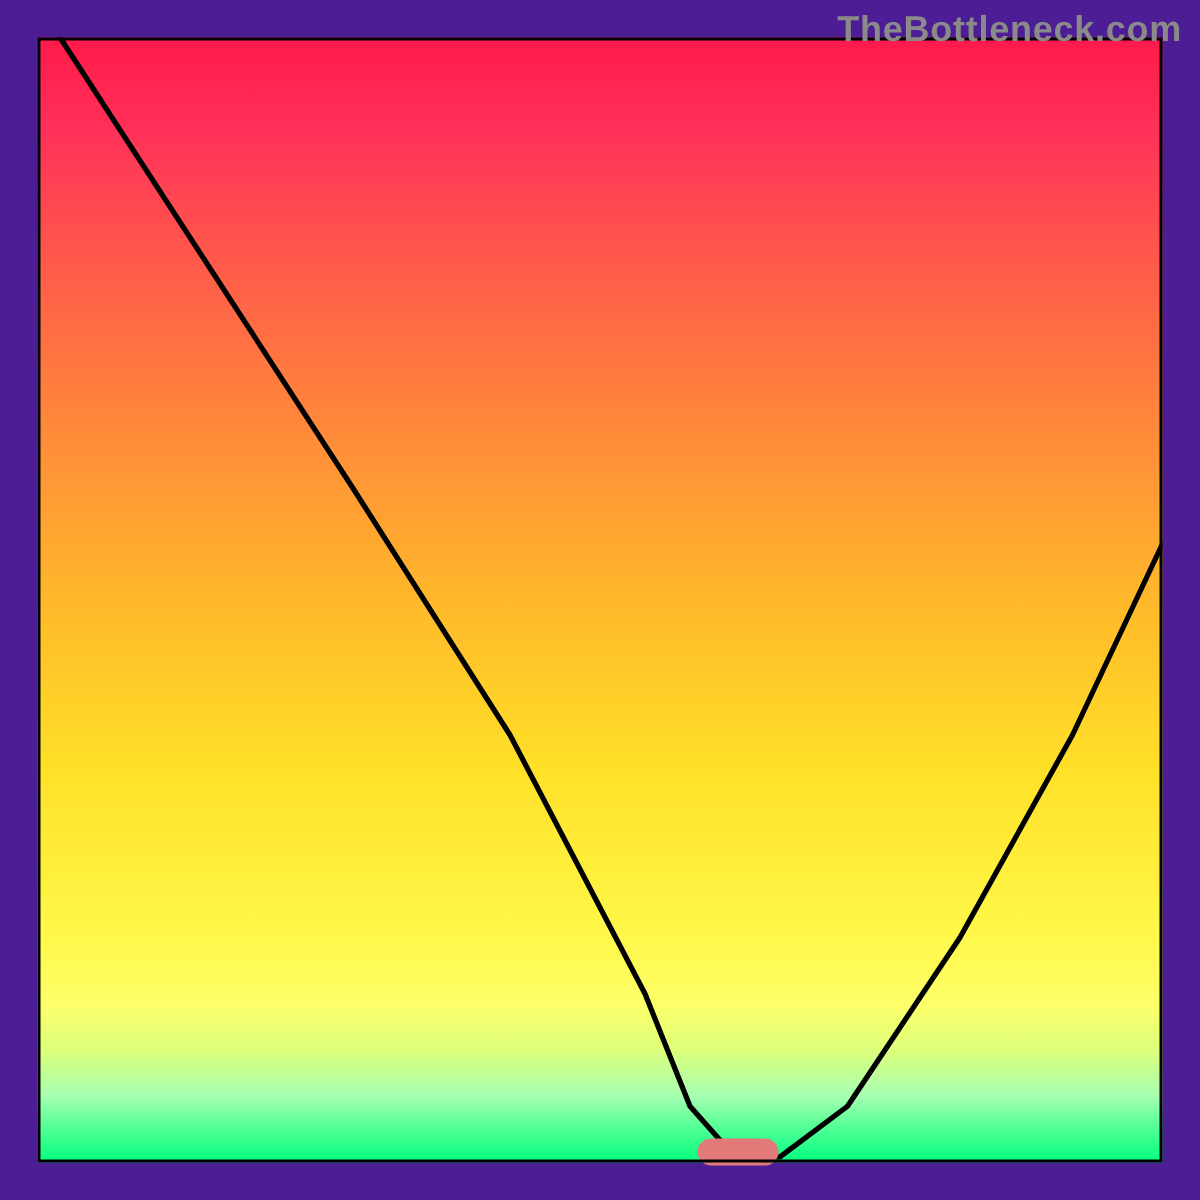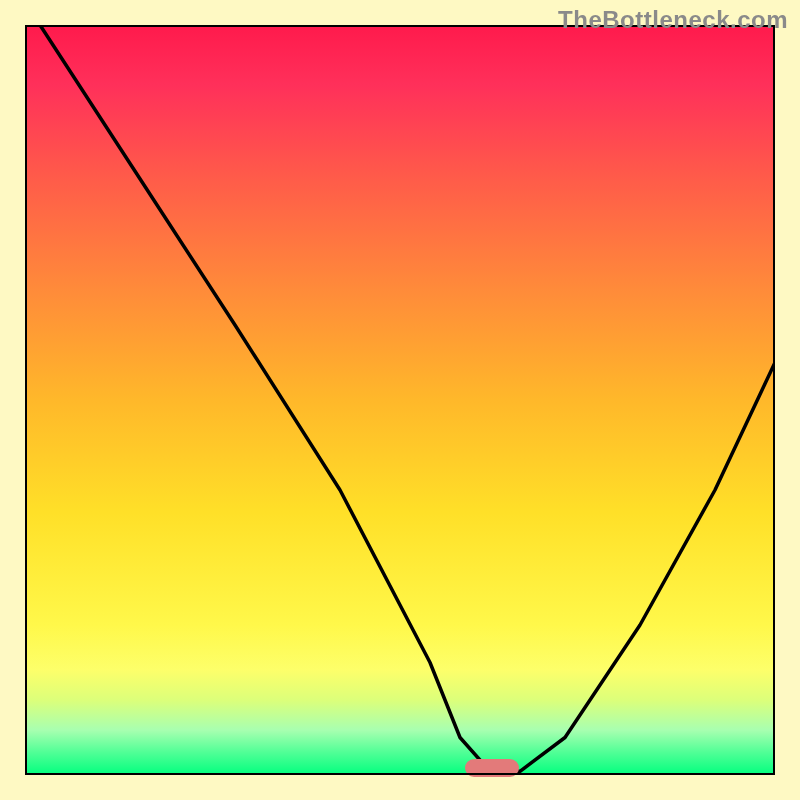--- a/index.html
+++ b/index.html
@@ -9,21 +9,21 @@
     height: 800px;
     background: #000;
     overflow: hidden;
   }
   .outer {
     position: absolute;
     top: 0;
     left: 0;
     width: 800px;
     height: 800px;
-    background: #fef9c3;
+    background: #4c1d95;
   }
   .watermark {
     position: absolute;
     top: 6px;
     right: 12px;
     font-family: Arial, Helvetica, sans-serif;
     font-size: 24px;
     font-weight: bold;
     color: #8a8a8a;
     letter-spacing: 0.5px;

